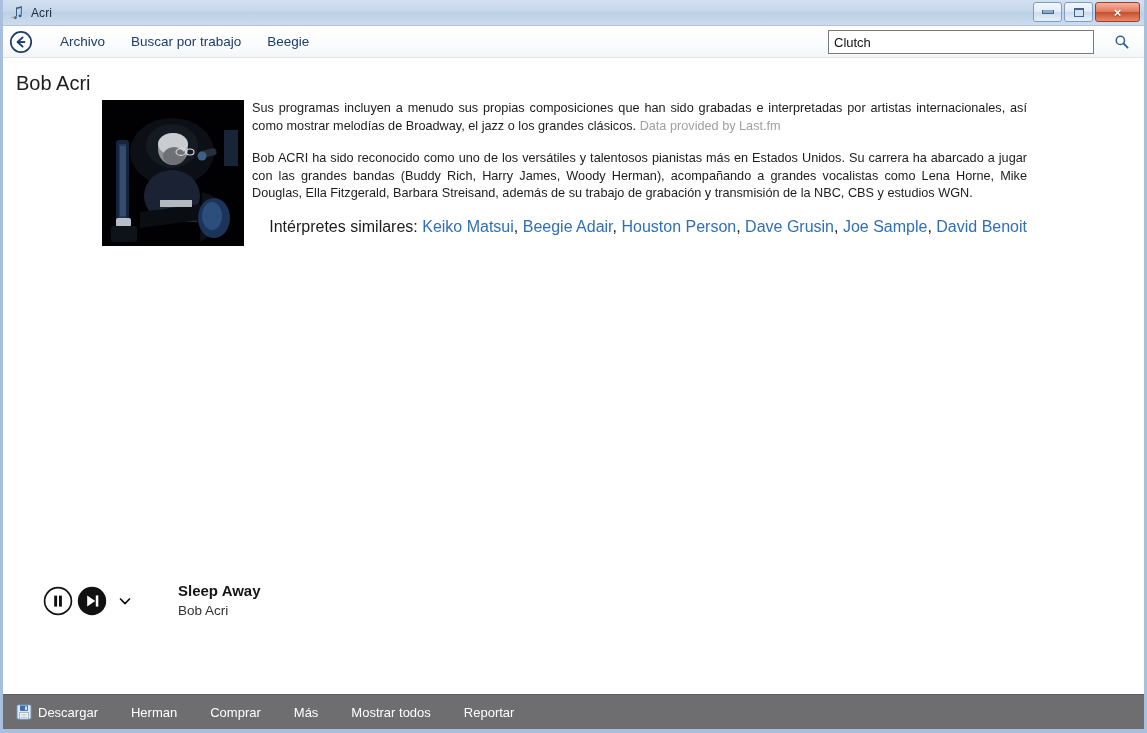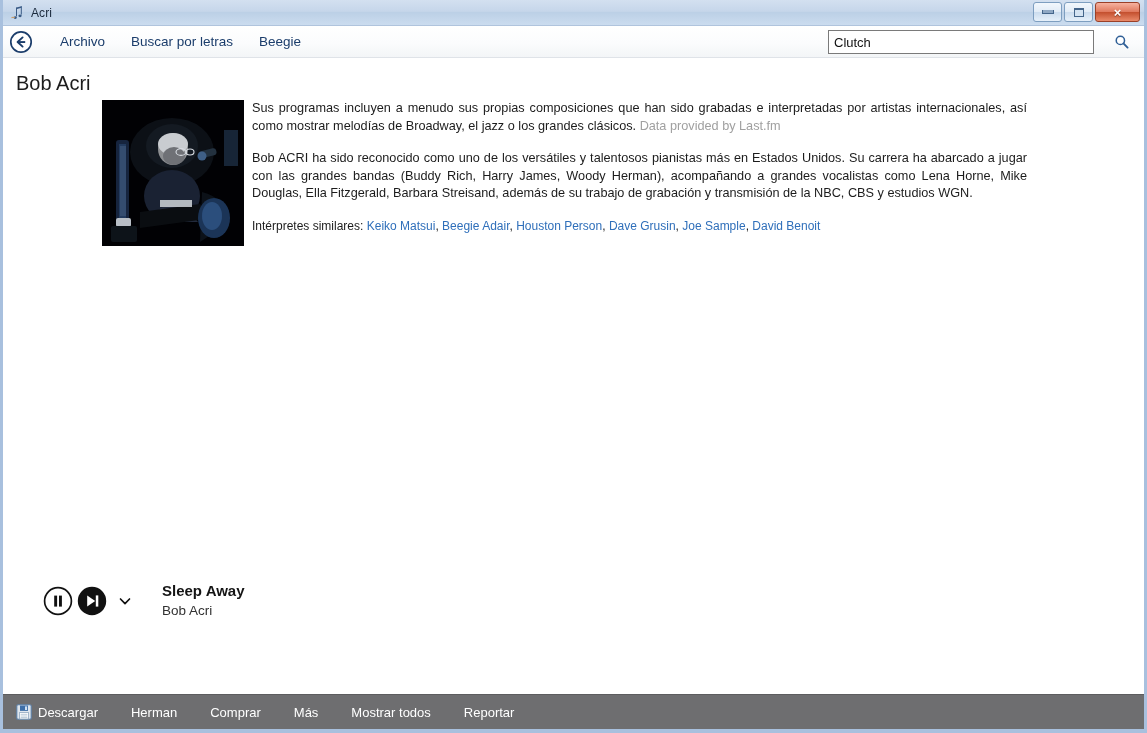--- a/index.html
+++ b/index.html
@@ -186,22 +186,22 @@
     width: 775px;
     font-size: 12.7px;
     color: #1c1c1c;
     line-height: 17.5px;
     text-align: justify;
   }
   .bio-text p { margin: 0 0 15px 0; }
   .bio-credit { color: #a0a0a0; }
   .similar-line {
     margin: 0;
-    text-align: left;
-    font-size: 12px;
+    text-align: right;
+    font-size: 16px;
     color: #1c1c1c;
   }
   .similar-link {
     color: #2f6fba;
     cursor: pointer;
   }
 
   
   .player {
     position: absolute;
@@ -215,21 +215,21 @@
     flex: 0 0 30px;
     cursor: pointer;
   }
   .btn-next { margin-left: 4px; }
   .chevron-down {
     margin-left: 11px;
     width: 14px; height: 14px;
     cursor: pointer;
   }
   .track-meta {
-    margin-left: 30px;
+    margin-left: 46px;
     line-height: 1.25;
   }
   .track-title {
     font-size: 15px;
     font-weight: bold;
     color: #141414;
   }
   .track-artist {
     font-size: 13.5px;
     color: #323232;
@@ -300,21 +300,21 @@
     <span class="back-btn">
       <svg viewBox="0 0 24 24" width="24" height="24">
         <circle cx="12" cy="12" r="10.2" fill="#ffffff" stroke="#1b3d6b" stroke-width="1.7"></circle>
         <path d="M13.6 7.4 L8.6 12 L13.6 16.6" fill="none" stroke="#1b3d6b" stroke-width="1.9" stroke-linecap="round" stroke-linejoin="round"></path>
         <rect x="8.8" y="11.1" width="7.4" height="1.9" fill="#1b3d6b"></rect>
       </svg>
     </span>
 
     <div class="menu">
       <span class="menu-item">Archivo</span>
-      <span class="menu-item">Buscar por letras</span>
+      <span class="menu-item">Buscar por trabajo</span>
       <span class="menu-item">Beegie</span>
     </div>
 
     <div class="search-wrap">
       <input class="search-input" type="text" value="Clutch" style="">
       <span class="search-btn">
         <svg viewBox="0 0 20 20" width="18" height="18">
           <circle cx="8.2" cy="8.2" r="4.6" fill="#ffffff" stroke="#2f5f96" stroke-width="1.7"></circle>
           <line x1="11.6" y1="11.6" x2="16.2" y2="16.2" stroke="#2f5f96" stroke-width="2.1" stroke-linecap="round"></line>
         </svg>

